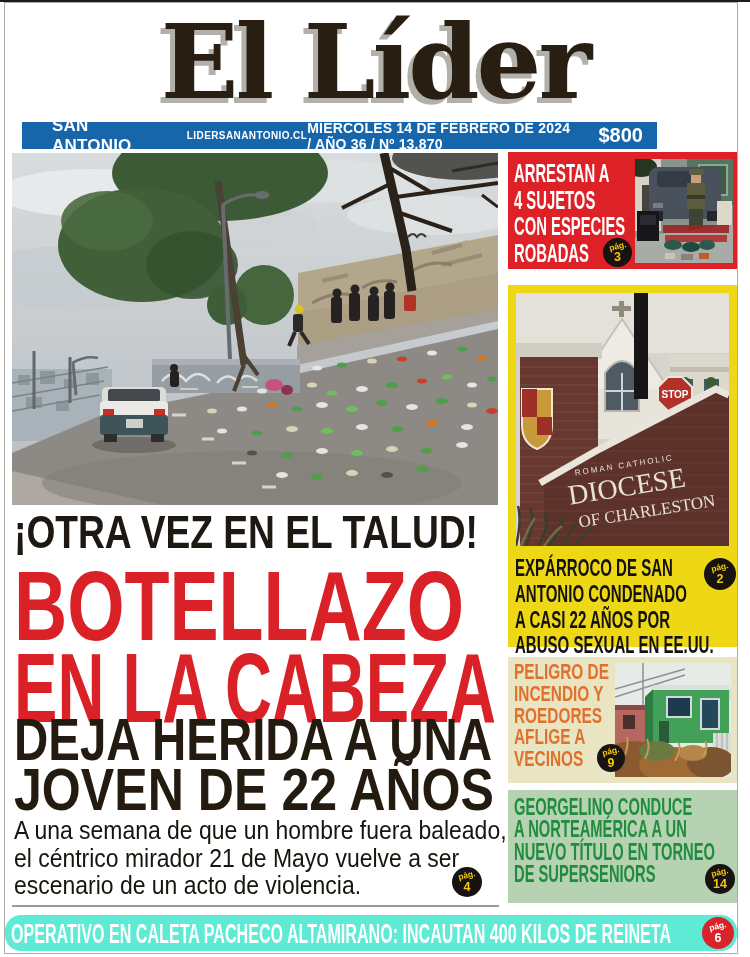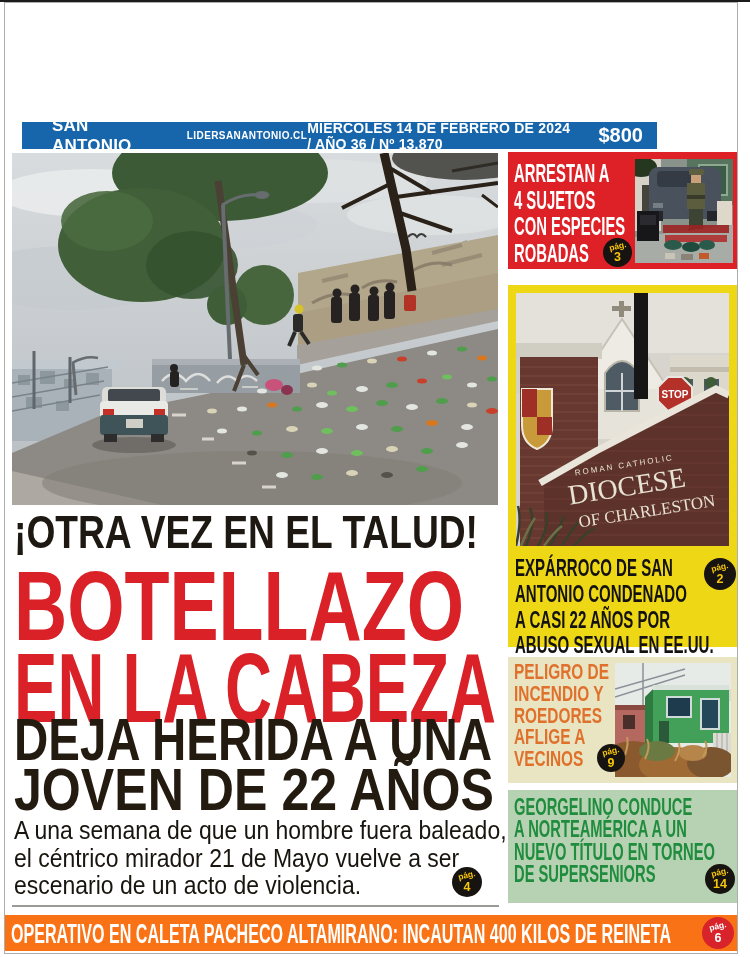--- a/index.html
+++ b/index.html
@@ -24,36 +24,37 @@
   .box-peligro{left:508px;top:657px;width:229px;height:126px;background:#e9e4c2;}
   .box-georgelino{left:508px;top:790px;width:229px;height:113px;background:#b7d2b2;}
   .rc-text{position:absolute;font-weight:bold;transform-origin:0 0;white-space:nowrap;z-index:3;}
   .t-arrestan{left:514px;top:160px;font-size:26px;line-height:26.5px;color:#fff;transform:scaleX(.57);}
   .t-exparroco{left:515px;top:556px;font-size:23.5px;line-height:25.8px;color:#141210;transform:scaleX(.64);}
   .t-peligro{left:514px;top:661px;font-size:22px;line-height:21.8px;color:#e0712c;transform:scaleX(.70);}
   .t-georgelino{left:514px;top:796px;font-size:23px;line-height:22.3px;color:#1f8c3e;transform:scaleX(.64);}
   .deck{position:absolute;left:14px;top:817px;font-size:25.5px;line-height:27.5px;color:#18140e;
         font-weight:normal;transform:scaleX(.90);transform-origin:0 0;white-space:nowrap;}
   .rule{position:absolute;left:12px;top:905px;width:487px;height:2px;background:#9a9a96;}
-  .banner{position:absolute;left:5px;top:915px;width:732px;height:36px;background:#f97316;}
+  .banner{position:absolute;left:5px;top:915px;width:732px;height:36px;background:#5eead4;border-radius:16px;}
   .pagref{position:absolute;border-radius:50%;background:#171310;color:#f6c60a;display:flex;
           flex-direction:column;align-items:center;justify-content:center;line-height:1;
           font-weight:bold;z-index:6;}
   .pagref .lbl{font-size:8.5px;transform:rotate(-14deg);}
   .pagref .num{font-size:12.5px;margin-top:1px;}
   .pagref.red{background:#d8232a;color:#fff;}
 </style>
 </head>
 <body>
 
 <div class="page">
 
   <div class="topline"></div>
   <div class="frame"></div>
 
+  <div class="masthead">El Líder</div>
 
   <div class="infobar">
     <span class="edition">SAN ANTONIO</span>
     <span class="website">LIDERSANANTONIO.CL</span>
     <span class="spacer"></span>
     <span class="dateline">MIÉRCOLES 14 DE FEBRERO DE 2024 / AÑO 36 / Nº 13.870</span>
     <span class="price">$800</span>
   </div>
 
   <svg class="abs" style="left:12px;top:153px" width="486" height="352" viewBox="0 0 486 352">

